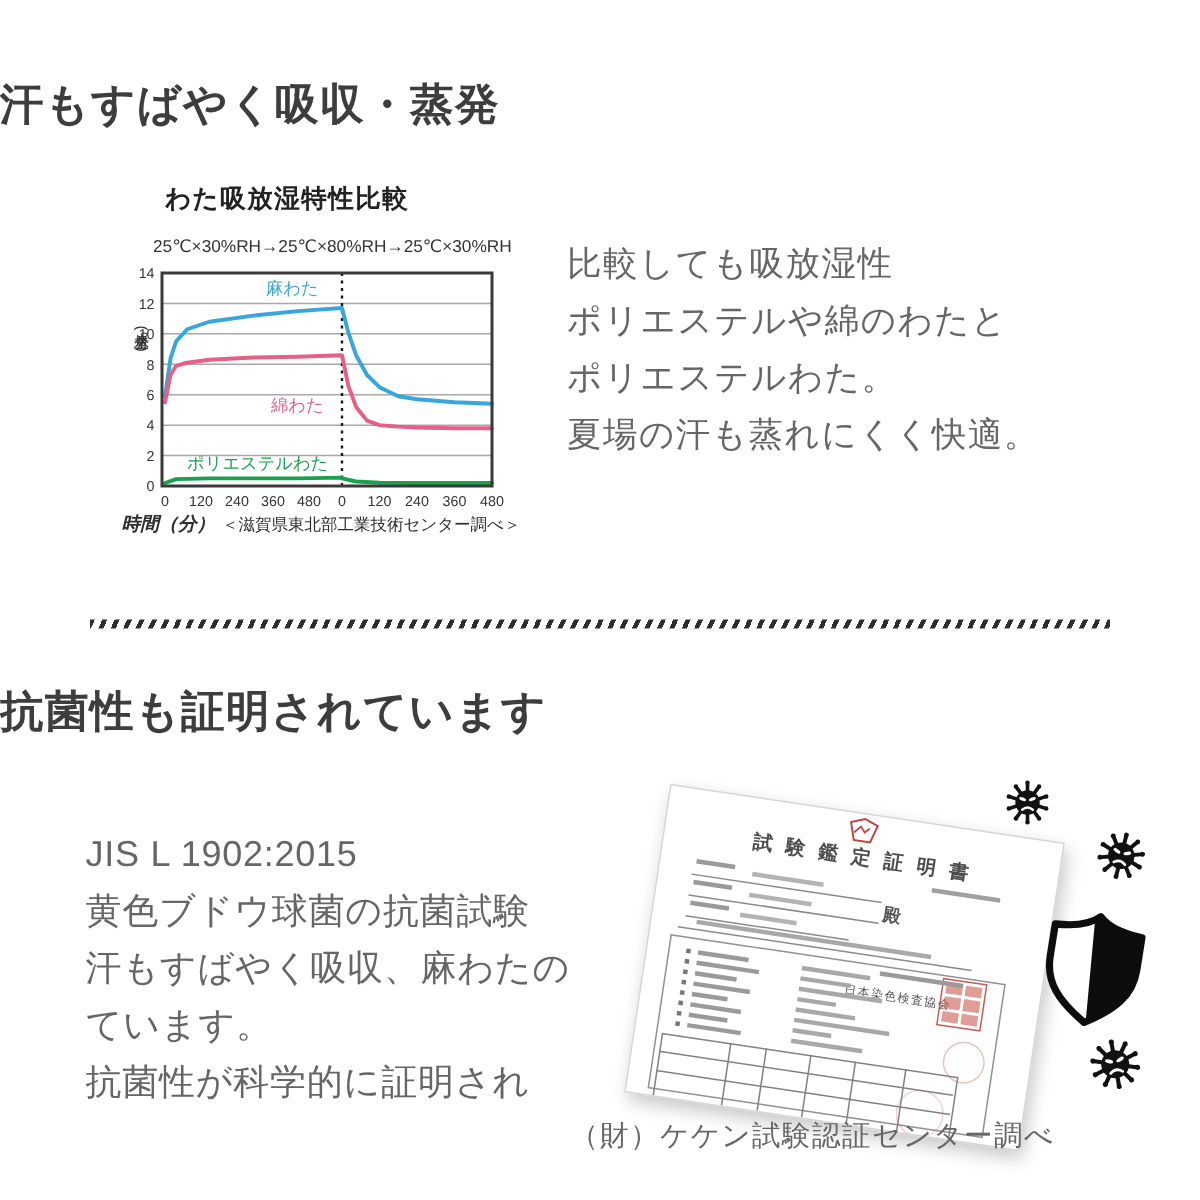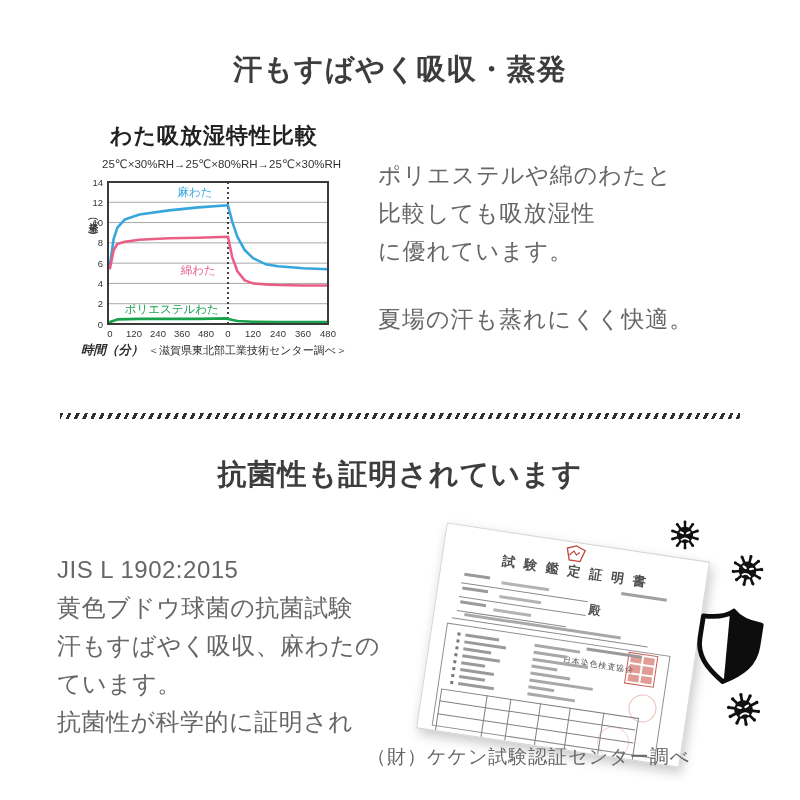--- a/index.html
+++ b/index.html
@@ -1,36 +1,36 @@
 <!DOCTYPE html>
 <html><head>
 <meta charset="utf-8">
 <style>
   html,body{margin:0;padding:0;background:#fff;}
   .page{position:relative;width:800px;height:800px;background:#fff;overflow:hidden;
         font-family:"Liberation Sans","DejaVu Sans",sans-serif;}
-  .sec-heading{position:absolute;left:0;width:100%;text-align:center;
+  .sec-heading{position:absolute;left:0;width:100%;text-align:left;
                font-size:29px;font-weight:700;color:#3d3d3d;letter-spacing:1px;}
   #heading1{top:50px;}
   #heading2{top:455px;}
-  .chart-title{position:absolute;left:110px;top:121px;font-size:22px;font-weight:700;color:#222;letter-spacing:1px;font-family:Liberation Serif, serif;}
+  .chart-title{position:absolute;left:110px;top:121px;font-size:17px;font-weight:700;color:#222;letter-spacing:1px;font-family:Liberation Serif, serif;}
   .chart-cond{position:absolute;left:102px;top:157px;font-size:11.5px;color:#333;text-align:center;}
   .ylab{position:absolute;left:86px;top:214px;writing-mode:vertical-rl;text-orientation:mixed;
         font-size:10px;color:#333;letter-spacing:1px;}
   #moisture-chart{position:absolute;left:80px;top:176px;}
   #moisture-chart text{font-family:"Liberation Sans","DejaVu Sans",sans-serif;}
   .chart-caption{position:absolute;left:78px;top:340px;width:272px;text-align:center;color:#2e2e2e;white-space:nowrap;}
   .chart-caption .xl{font-size:12.5px;font-weight:700;font-style:italic;}
   .chart-caption .src{font-size:11px;}
   .para1{position:absolute;left:378px;top:156px;font-size:23px;color:#666;line-height:38px;letter-spacing:1px;}
-  .para1 .gap{margin-top:30px;}
+  .para1 .gap{}
   .divider{position:absolute;left:60px;top:413px;width:680px;height:6px;
            background:repeating-linear-gradient(115deg,#2d2d2d 0 3px,transparent 3px 7.5px);}
   .para2{position:absolute;left:57px;top:551px;font-size:24px;color:#666;line-height:38px;letter-spacing:.5px;}
-  .caption2{position:absolute;left:367px;top:744px;font-size:19px;color:#666;letter-spacing:1px;}
+  .caption2{position:absolute;left:380px;top:744px;font-size:19px;color:#666;letter-spacing:1px;}
   
   .cert{position:absolute;left:430px;top:541px;width:264px;height:206px;background:#fff;
         border:1px solid #d5d5d5;box-shadow:3px 5px 12px rgba(0,0,0,.22);
         transform:rotate(8.5deg);overflow:hidden;}
   .cert-title{position:absolute;top:20px;left:0;width:100%;text-align:center;font-size:13px;
               font-weight:700;color:#4c4c4c;letter-spacing:9px;text-indent:9px;white-space:nowrap;}
   .cert-emblem{position:absolute;left:120px;top:2px;}
   .cert-deno{position:absolute;left:152px;top:56px;font-size:12px;font-weight:700;color:#555;}
   .cert-org{position:absolute;left:134px;top:112px;font-size:8px;color:#555;letter-spacing:1px;white-space:nowrap;}
   .cert-box{position:absolute;left:14px;top:98px;width:224px;height:102px;border:1px solid #919191;}
@@ -90,23 +90,23 @@
       <text x="198" y="161" text-anchor="middle" font-size="9.5" fill="#333">240</text>
       <text x="223" y="161" text-anchor="middle" font-size="9.5" fill="#333">360</text>
       <text x="248" y="161" text-anchor="middle" font-size="9.5" fill="#333">480</text>
     </svg>
   <div class="chart-caption">
     <span class="xl">時間（分）</span>
     <span class="src">＜滋賀県東北部工業技術センター調べ＞</span>
   </div>
 
   <div class="para1">
+    <div>比較しても吸放湿性</div>
     <div>ポリエステルや綿のわたと</div>
-    <div>比較しても吸放湿性</div>
-    <div>に優れています。</div>
+    <div>ポリエステルわた。</div>
     <div class="gap">夏場の汗も蒸れにくく快適。</div>
   </div>
 
   <div class="divider"></div>
 
   <div id="heading2" class="sec-heading">抗菌性も証明されています</div>
 
   <div class="para2">
     <div>JIS L 1902:2015</div>
     <div>黄色ブドウ球菌の抗菌試験</div>

